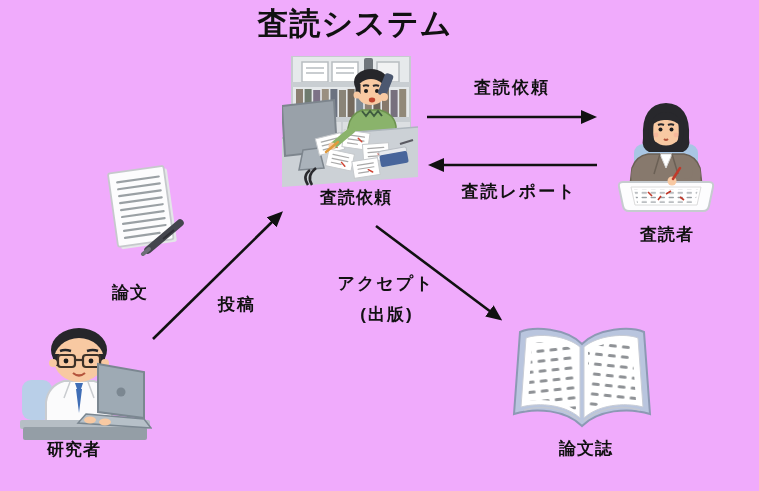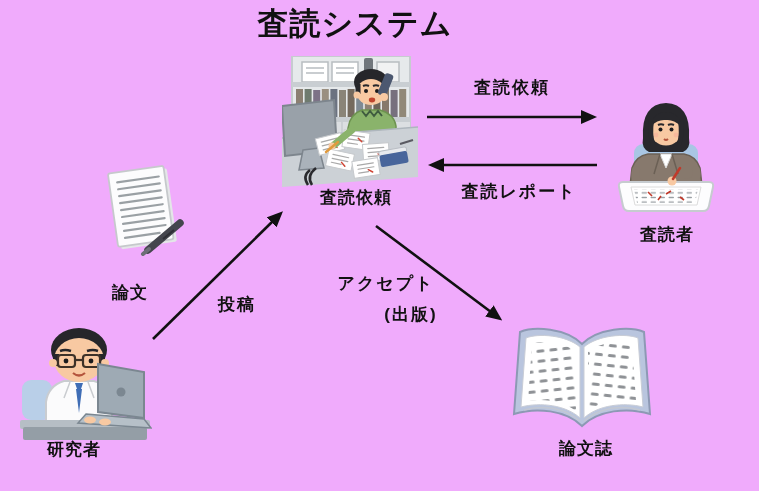--- a/index.html
+++ b/index.html
@@ -258,15 +258,15 @@
   <div class="lbl node-lbl" style="left:356px; top:189px;">査読依頼</div>
   <div class="lbl node-lbl" style="left:667px; top:226px;">査読者</div>
   <div class="lbl node-lbl" style="left:130px; top:256px;margin-top:28px;">論文</div>
   <div class="lbl node-lbl" style="left:74px;  top:441px;">研究者</div>
   <div class="lbl node-lbl" style="left:586px; top:440px;">論文誌</div>
 
   <div class="lbl" style="left:512px; top:79px;">査読依頼</div>
   <div class="lbl" style="left:519px; top:183px;">査読レポート</div>
   <div class="lbl" style="left:237px; top:296px;">投稿</div>
   <div class="lbl" style="left:386px; top:275px;">アクセプト</div>
-  <div class="lbl" style="left:387px; top:306px;margin-left:24px;">(出版)</div>
+  <div class="lbl" style="left:387px; top:306px;">(出版)</div>
 
 </div>
 
 </body></html>

